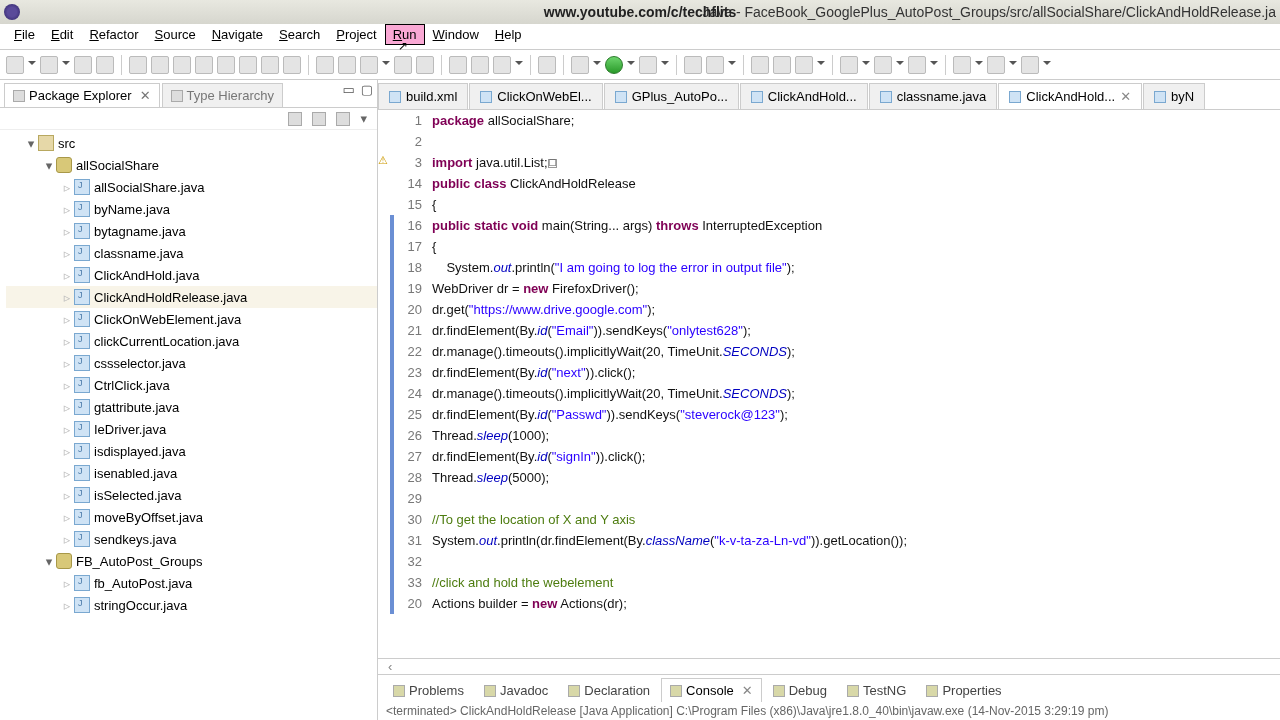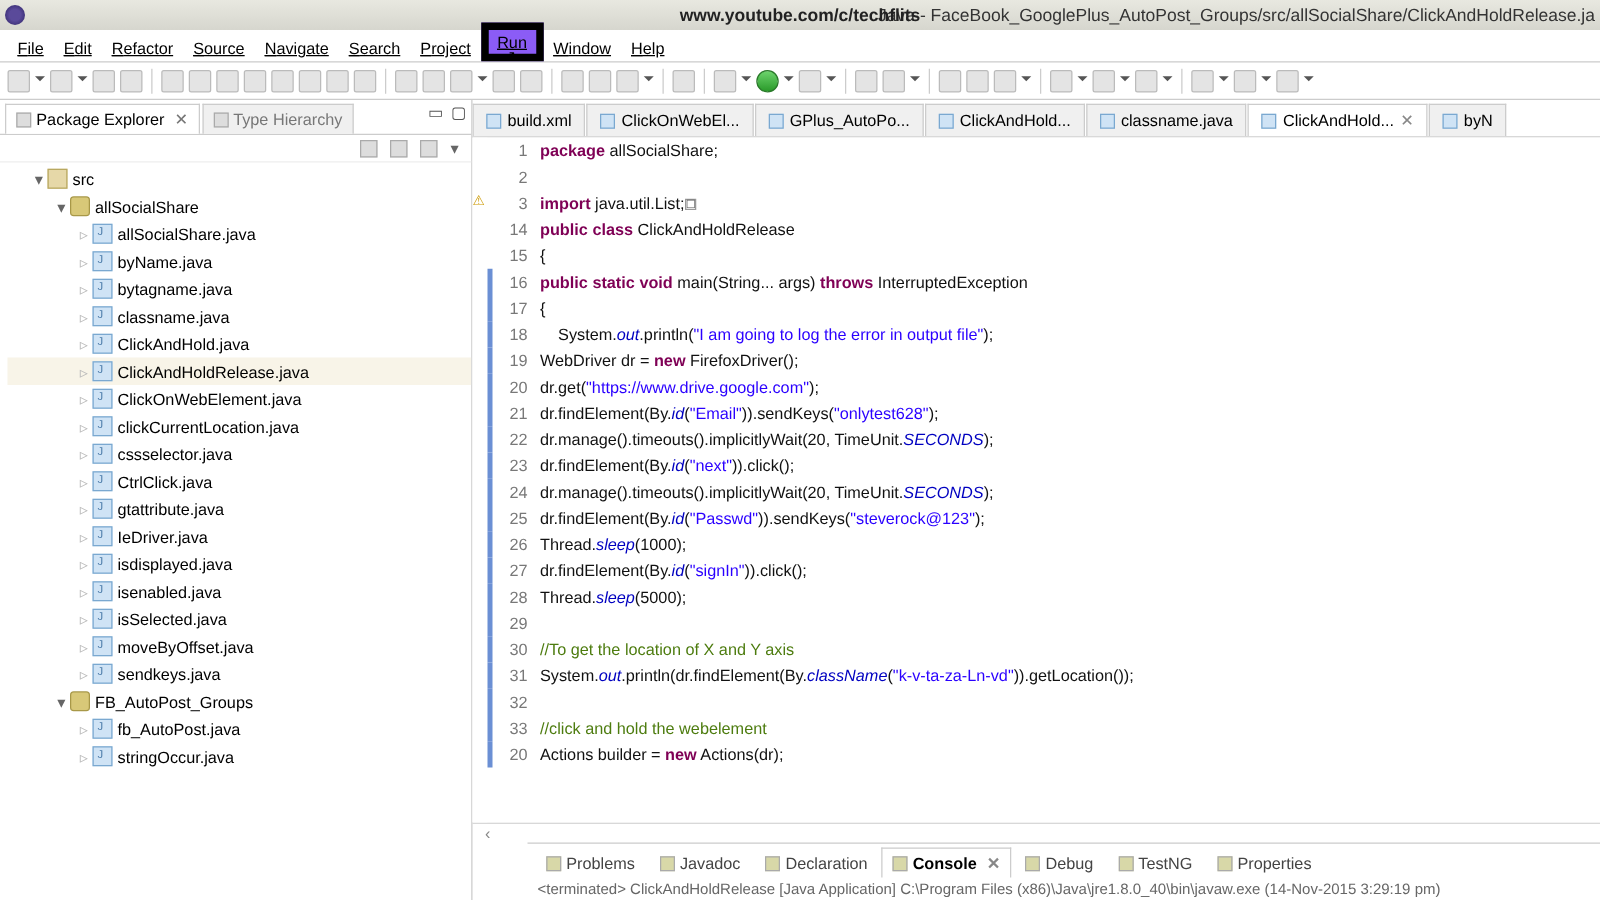--- a/index.html
+++ b/index.html
@@ -1,23 +1,23 @@
 <!DOCTYPE html>
 <html><head>
 <meta charset="utf-8">
 <style>
 * { margin: 0; padding: 0; box-sizing: border-box; font-family: "Segoe UI", Tahoma, sans-serif; font-size: 13px; }
 body { background: #fff; width: 1280px; height: 720px; overflow: hidden; }
 .titlebar { height: 24px; background: linear-gradient(#e8e8e0,#d6d6ce); display: flex; align-items: center; padding: 0 4px; }
 .titlebar .logo { width: 16px; height: 16px; border-radius: 50%; background: radial-gradient(circle,#5a4a9a 40%,#2a2060); margin-right: 8px; }
 .titlebar .title { flex: 1; text-align: right; color: #333; font-size: 14px; white-space: nowrap; overflow: hidden; }
 .titlebar .overlay { position: absolute; left: 50%; transform: translateX(-50%); color: #222; font-weight: bold; font-size: 14px; }
-.menubar { height: 26px; display: flex; align-items: flex-end; padding: 0 6px; border-bottom: 1px solid #ccc; text-decoration: underline; }
+.menubar { height: 26px; display: flex; align-items: flex-start; padding: 0 6px; border-bottom: 1px solid #ccc; }
 .menubar .menu { padding: 3px 8px; cursor: default; }
-.menubar .menu.hot { background: #8b5cf6; border: 6px solid #000000; padding: 2px 7px; position: relative; }
+.menubar .menu.hot { background: #f9a8d4; border: 1px solid #000000; padding: 2px 7px; position: relative; }
 .toolbar { height: 30px; display: flex; align-items: center; padding: 0 6px; border-bottom: 1px solid #ccc; gap: 4px; }
 .tbtn { width: 18px; height: 18px; background: #e4e4e4; border: 1px solid #bbb; border-radius: 2px; }
 .tbtn.green { background: linear-gradient(#6cd46c,#2a9a2a); border-color: #2a7a2a; border-radius: 50%; }
 .tdrop { width: 8px; height: 18px; display: flex; align-items: center; justify-content: center; }
 .tdrop::after { content: ""; border: 4px solid transparent; border-top-color: #555; }
 .sep { width: 1px; height: 20px; background: #ccc; margin: 0 3px; }
 .maincontent { display: flex; height: calc(720px - 24px - 26px - 30px); }
 .sidebar { width: 378px; border-right: 1px solid #ccc; display: flex; flex-direction: column; }
 .viewtabs { height: 28px; display: flex; align-items: flex-end; padding: 0 4px; border-bottom: 1px solid #ccc; position: relative; }
 .viewtab { padding: 4px 8px; border: 1px solid #ccc; border-bottom: none; background: #fff; margin-right: 2px; display: flex; align-items: center; gap: 4px; font-size: 12px; }
@@ -52,24 +52,24 @@
 .gutter { width: 34px; text-align: right; color: #787878; padding-right: 6px; line-height: 21px; user-select: none; }
 .bluebar { width: 4px; }
 .bluebar .seg { background: #6b8fd4; }
 .codelines { flex: 1; padding-left: 4px; line-height: 21px; white-space: pre; overflow: hidden; color: #111; }
 .kw { color: #7f0055; font-weight: bold; }
 .str { color: #2a00ff; }
 .fld { color: #0000c0; font-style: italic; }
 .cmt { color: #4d7c0f; }
 .collapse { border: 1px solid #999; width: 9px; height: 9px; display: inline-block; text-align: center; line-height: 7px; font-size: 9px; color: #555; vertical-align: middle; }
 .hscroll { height: 16px; border-top: 1px solid #ccc; display: flex; align-items: center; padding-left: 10px; color: #888; }
-.bottompanel { border-top: 1px solid #ccc; margin-left: 44px; }
+.bottompanel { border-top: 1px solid #ccc; }
 .btabs { height: 27px; display: flex; align-items: flex-end; padding: 0 6px; gap: 2px; }
 .btab { padding: 4px 8px; border: 1px solid transparent; border-bottom: none; display: flex; align-items: center; gap: 4px; font-size: 13px; color: #444; }
-.btab.active { border-color: #ccc; background: #fff; font-weight: bold; color: #000; }
+.btab.active { border-color: #ccc; background: #fff; font-weight: normal; color: #000; }
 .btab .bicon { width: 12px; height: 12px; background: #d8d8a8; border: 1px solid #aaa; }
 .btab .x { color: #888; margin-left: 4px; }
 .console-body { padding: 2px 8px; color: #666; font-size: 12px; white-space: nowrap; overflow: hidden; }
 u{text-decoration: underline;}
 </style>
 </head>
 <body>
 
 <div class="titlebar">
   <div class="logo"></div>

